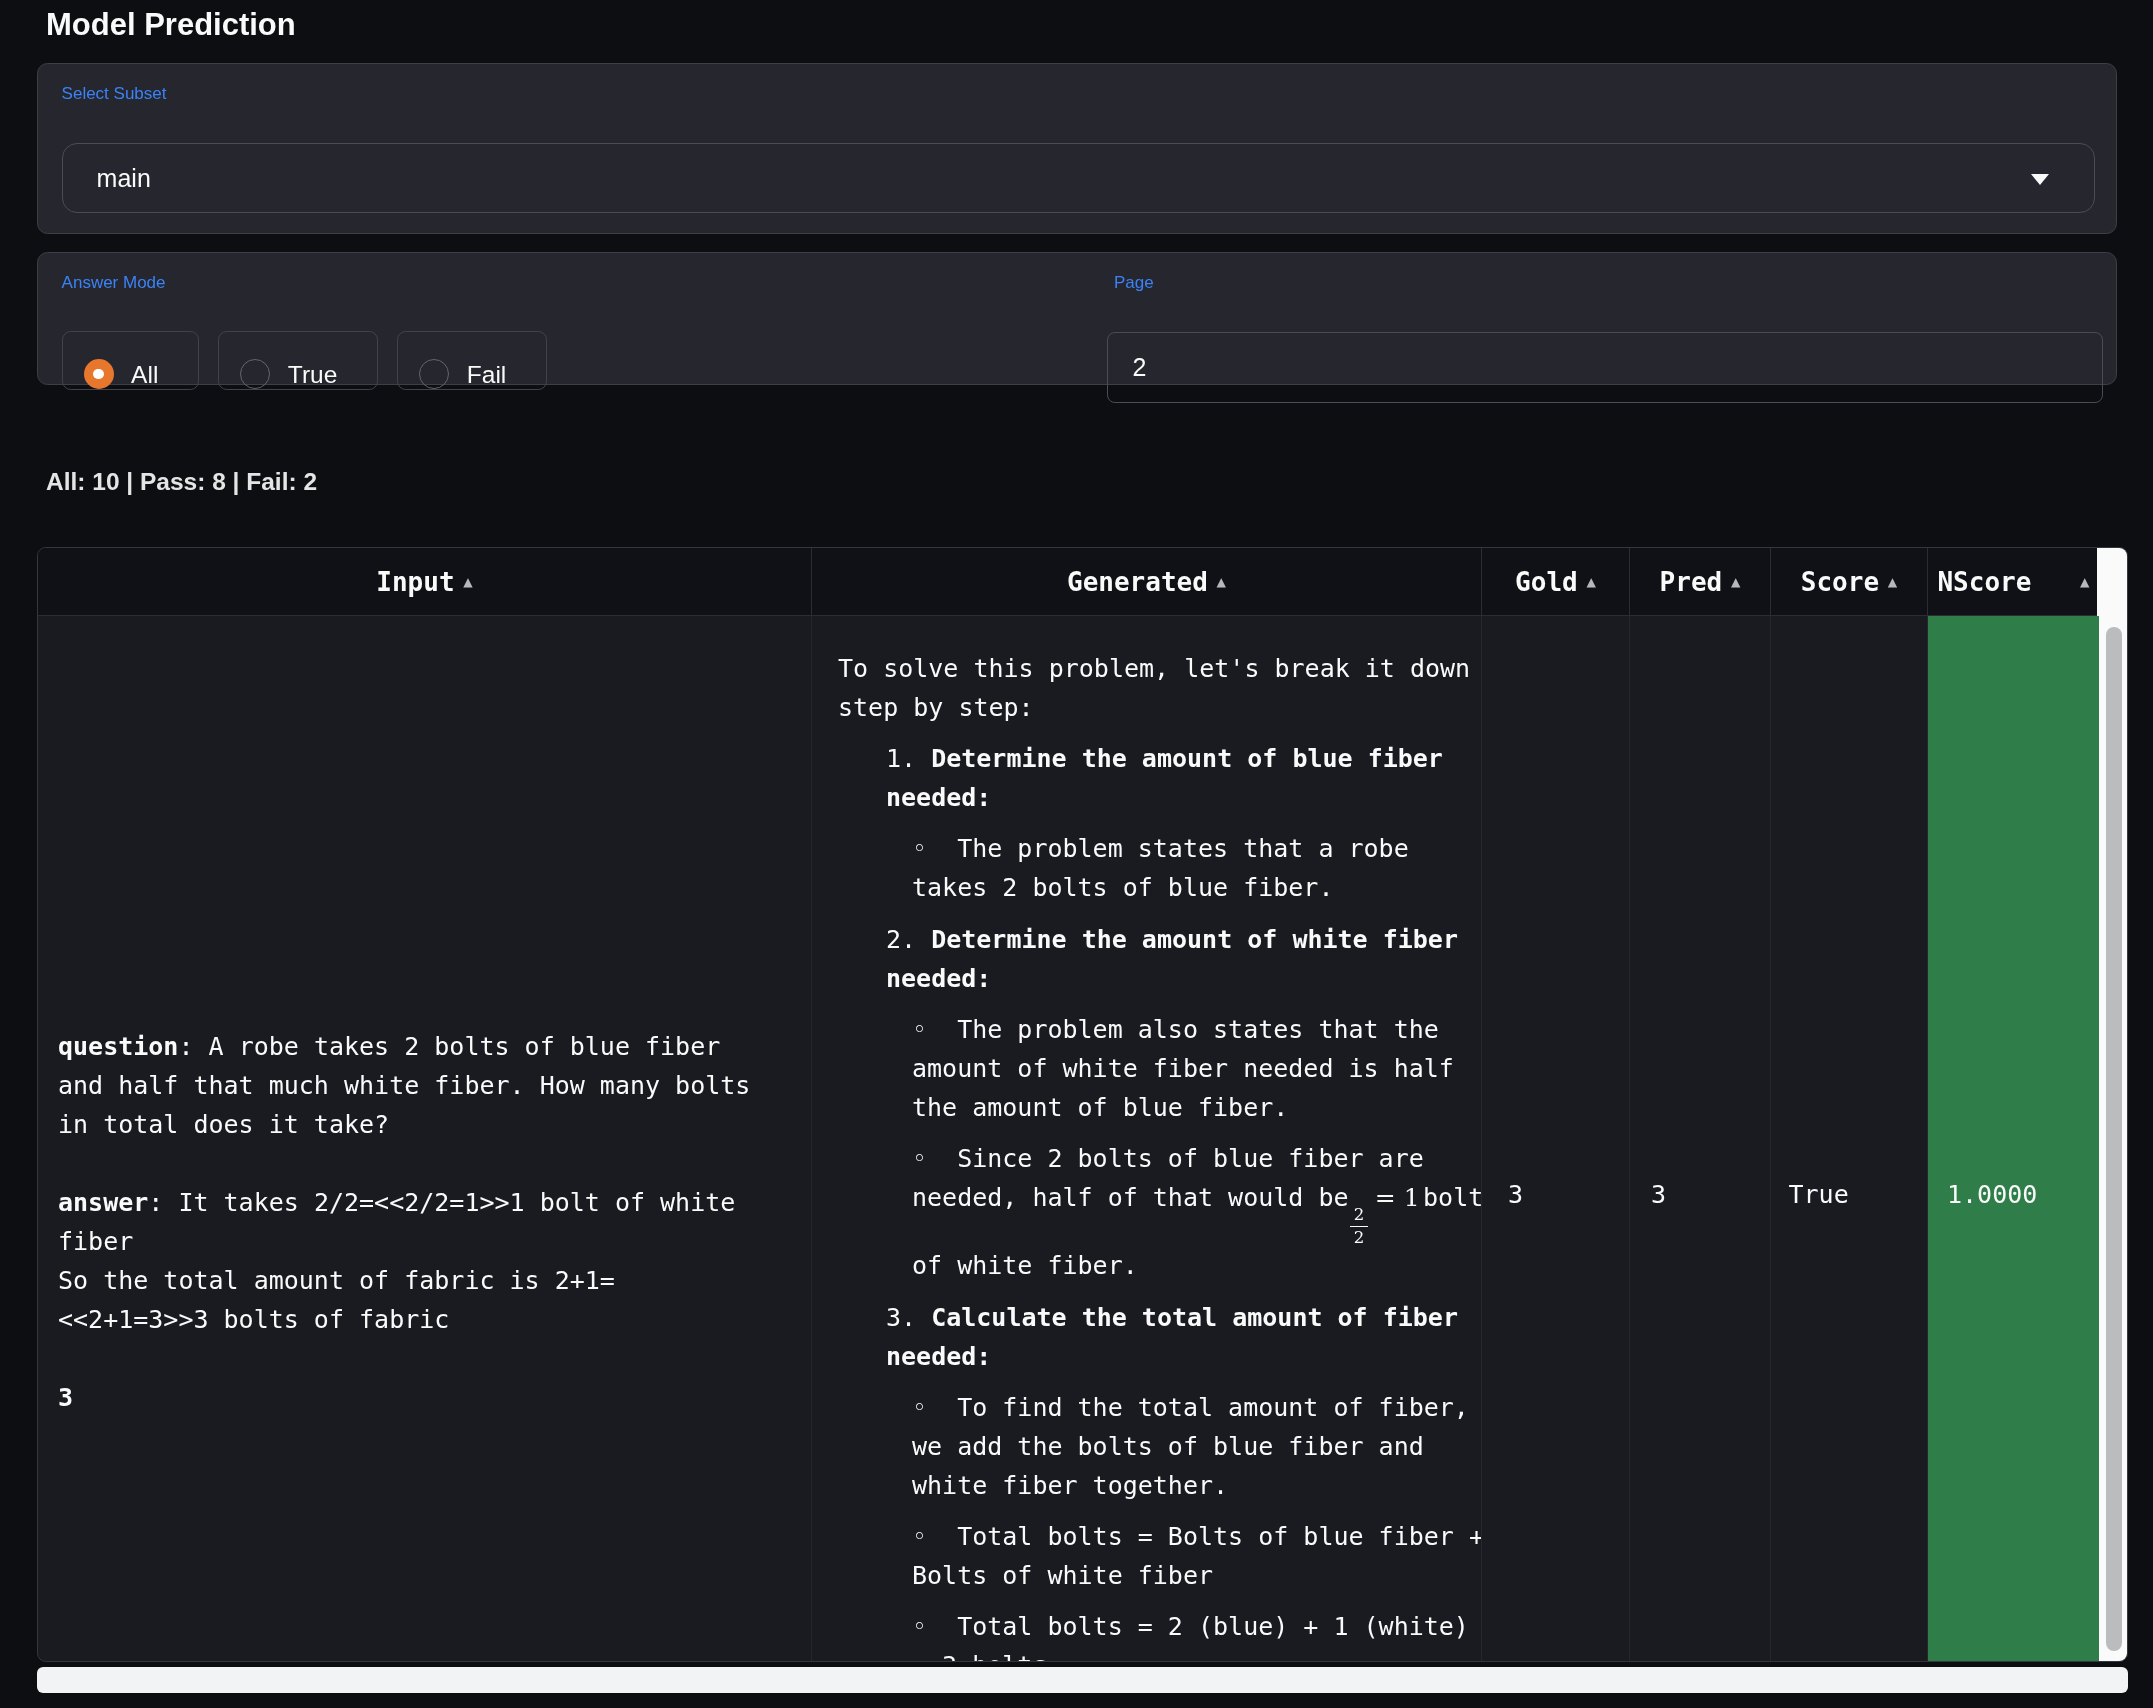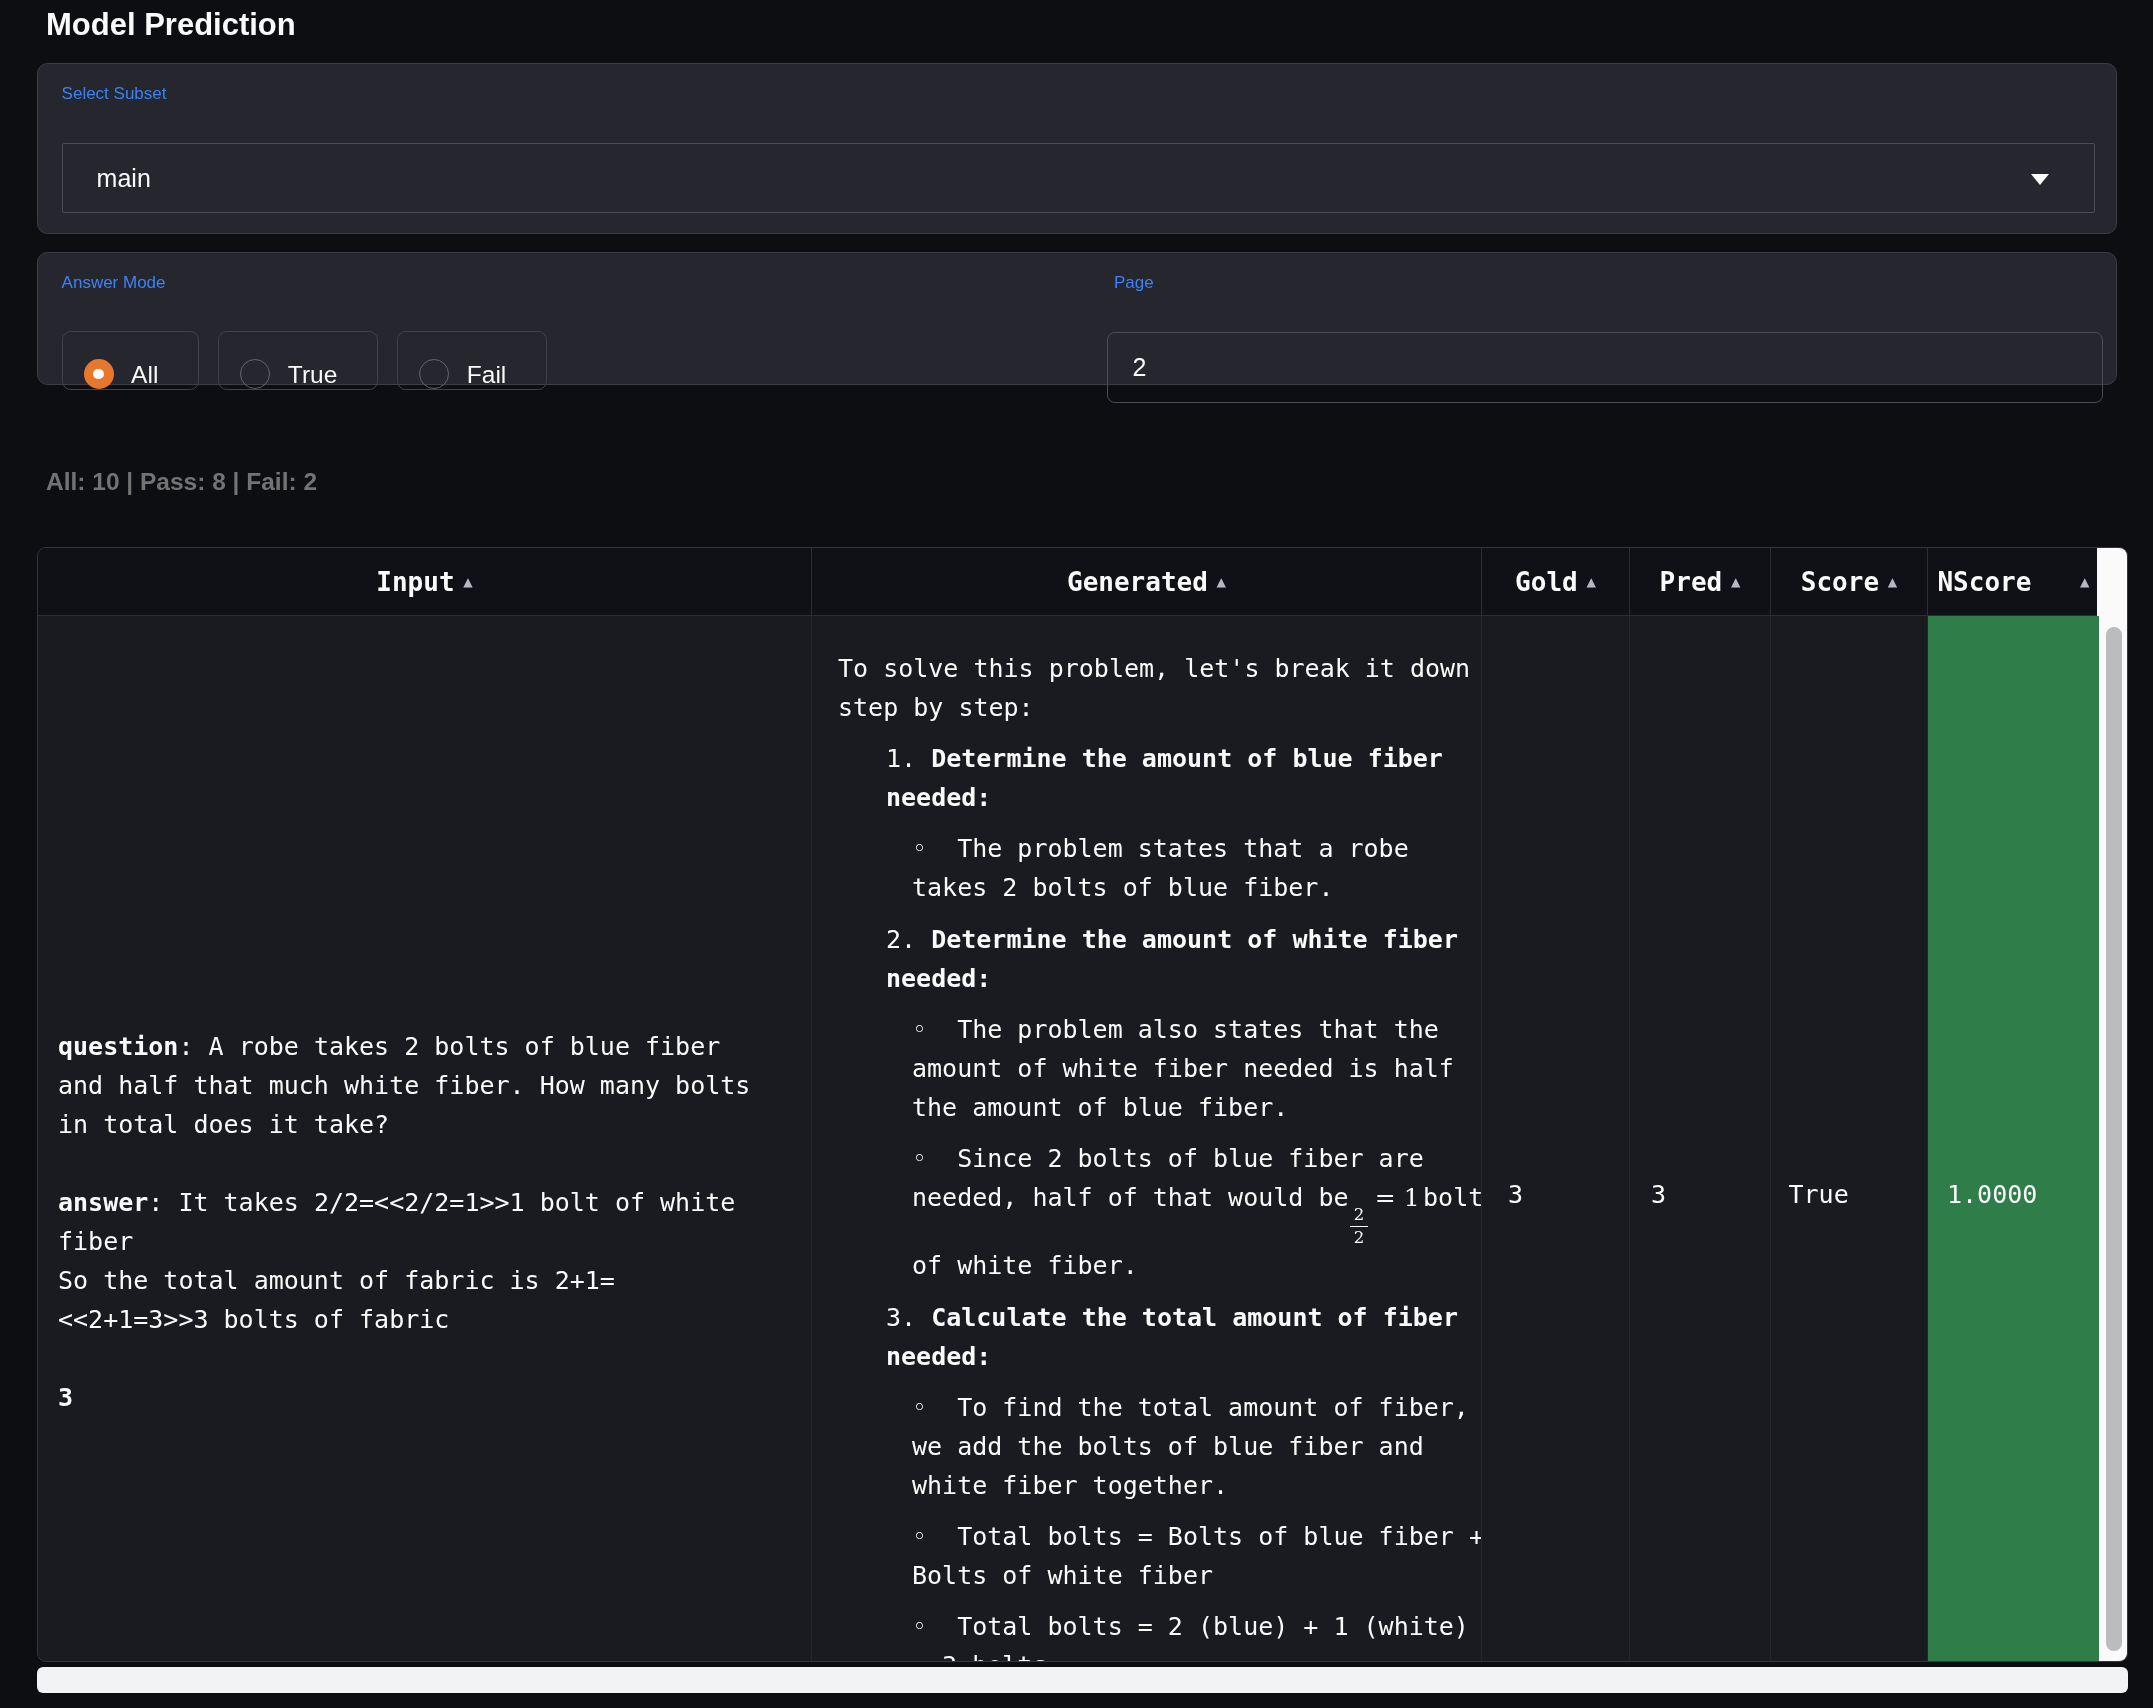--- a/index.html
+++ b/index.html
@@ -22,21 +22,21 @@
   .panel {
     position:absolute; left:37px; width:2080px;
     background:#26272e; border:0.9px solid #3d3e46; border-radius:10.5px;
   }
   .panel-subset { top:63px; height:171px; }
   .panel-controls { top:252px; height:133px;text-decoration:underline; }
   .widget-label { font-size:17px; color:#3b82f6; }
 
   .selectbox {
     position:absolute; left:23.6px; top:79px; width:2033px; height:70px;
-    border:0.9px solid #4b4c55; border-radius:2px;
+    border:0.9px solid #4b4c55; border-radius:15px;
     display:flex; align-items:center; cursor:pointer;
   }
   .selectbox .value { margin-left:34px; font-size:25px; }
   .chevron-down {
     position:absolute; right:45px; top:30px;
     width:0; height:0;
     border-left:9.6px solid transparent; border-right:9.6px solid transparent;
     border-top:11.4px solid #fafafa;
   }
 
@@ -60,21 +60,21 @@
   .number-input {
     position:absolute; left:1069px; top:79px; width:996px; height:71px;
     border:0.9px solid #4b4c55; border-radius:7.9px;
     display:flex; align-items:center;
   }
   .number-input .value { margin-left:24.5px; font-size:25px; }
 
   
   .stats-line {
     position:absolute; left:46px; top:468px;
-    font-size:24.5px; font-weight:bold; color:#737373;
+    font-size:24.5px; font-weight:bold; color:#e5e5e5;
   }
 
   
   .tbl {
     position:absolute; left:37px; top:547px; width:2091px; height:1115px;
     border:0.9px solid #36373d; border-radius:8.7px; overflow:hidden;
     background:#1a1b20;
   }
   .thead { display:flex; height:68px; background:#101116; }
   .th {

